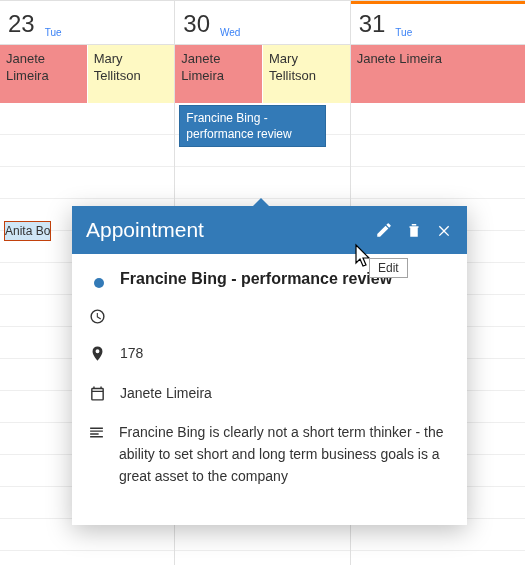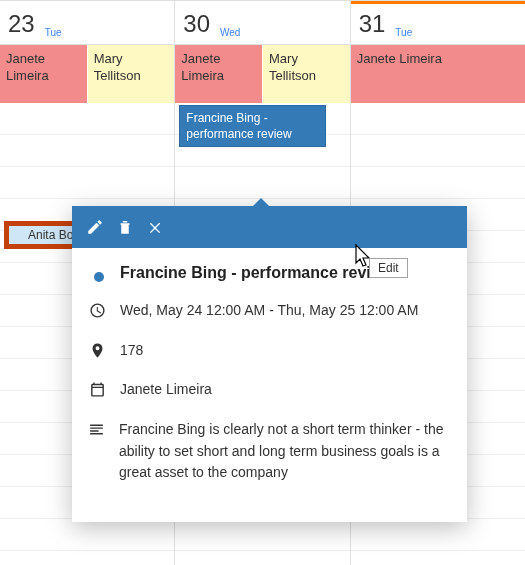--- a/index.html
+++ b/index.html
@@ -12,21 +12,21 @@
 .day-name{font-size:10px;color:#3b82f6}
 .sel-line{position:absolute;top:0;left:0;right:0;height:3px;background:#ff7a00}
 .allday{display:flex;height:58px}
 .allday .chip{flex:1;padding:6px 6px;font-size:13px;line-height:1.3;border-right:1px solid #fff}
 .allday .chip:last-child{border-right:none}
 .pink{background:#f28b8b;color:#333}
 .blue-lt{background:#fef9c3;color:#333}
 .slots{position:relative}
 .row{height:32px;border-bottom:1px solid #eee}
 .evt{position:absolute;top:2px;left:4px;right:24px;background:#337ab7;color:#fff;font-size:12px;padding:4px 6px;line-height:1.35;border:1px solid #2a6aa0}
-.anita{position:absolute;top:0;left:4px;background:#cfe6f6;color:#333;font-size:12px;padding:2px 19px;border:5px solid #c2410c}
+.anita{position:absolute;top:0;left:4px;background:#cfe6f6;color:#333;font-size:12px;padding:2px 0;border:1px solid #c2410c}
 .tri{position:absolute;width:0;height:0;border-left:9px solid transparent;border-right:9px solid transparent;border-bottom:9px solid #337ab7;top:198px;left:252px;z-index:11}
 .pop{position:absolute;top:206px;left:72px;width:395px;background:#fff;box-shadow:0 6px 24px rgba(0,0,0,.25);z-index:10}
 .pop-h{background:#337ab7;color:#fff;display:flex;align-items:center;padding:12px 14px}
 .pop-h .ttl{font-size:21px;font-weight:300;flex:1}
 .pop-h .btns{display:flex;gap:12px;align-items:center}
 .pop-h .ic{width:18px;height:18px;display:flex;align-items:center;justify-content:center;cursor:pointer}
 .pop-h svg{fill:#fff}
 .cursor{position:absolute;top:243px;left:352px;z-index:12;pointer-events:none}
 .tip{position:absolute;top:258px;left:369px;background:#fff;border:1px solid #a3a3a3;padding:2px 8px;font-size:12px;color:#333;z-index:12}
 .pop-b{padding:16px 16px 22px 16px}
@@ -124,20 +124,21 @@
         <div class="row"></div>
         <div class="row"></div>
     </div>
   </div>
 </div>
 
 <div class="tri"></div>
 
 <div class="pop">
   <div class="pop-h">
+    <div class="ttl">Appointment</div>
     <div class="btns">
       <span class="ic">
         <svg viewBox="0 0 24 24" width="18" height="18">
             <path d="M3 17.25V21h3.75L17.81 9.94l-3.75-3.75L3 17.25zM20.71 7.04a1 1 0 000-1.41l-2.34-2.34a1 1 0 00-1.41 0l-1.83 1.83 3.75 3.75 1.83-1.83z"></path>
           </svg>
       </span>
       <span class="ic">
         <svg viewBox="0 0 24 24" width="18" height="18">
             <path d="M6 7h12v2H6zM7 9h10v12H7zM9 4h6v2H9z"></path>
           </svg>
@@ -155,21 +156,20 @@
           <div class="dot"></div>
         </div>
       <div class="subj">Francine Bing - performance review</div>
     </div>
     <div class="det">
       <div class="i">
         <svg viewBox="0 0 24 24" width="17" height="17">
             <path d="M12 2a10 10 0 100 20 10 10 0 000-20zm0 18a8 8 0 110-16 8 8 0 010 16zm.5-13H11v6l5.2 3.1.8-1.3-4.5-2.7V7z"></path>
           </svg>
       </div>
-      <div class="txt">Wed, May 24 12:00 AM - Thu, May 25 12:00 AM</div>
     </div>
     <div class="det">
       <div class="i">
         <svg viewBox="0 0 24 24" width="17" height="17">
             <path d="M12 2a7 7 0 00-7 7c0 5.25 7 13 7 13s7-7.75 7-13a7 7 0 00-7-7zm0 9.5A2.5 2.5 0 1112 6a2.5 2.5 0 010 5.5z"></path>
           </svg>
       </div>
       <div class="txt">178</div>
     </div>
     <div class="det">

